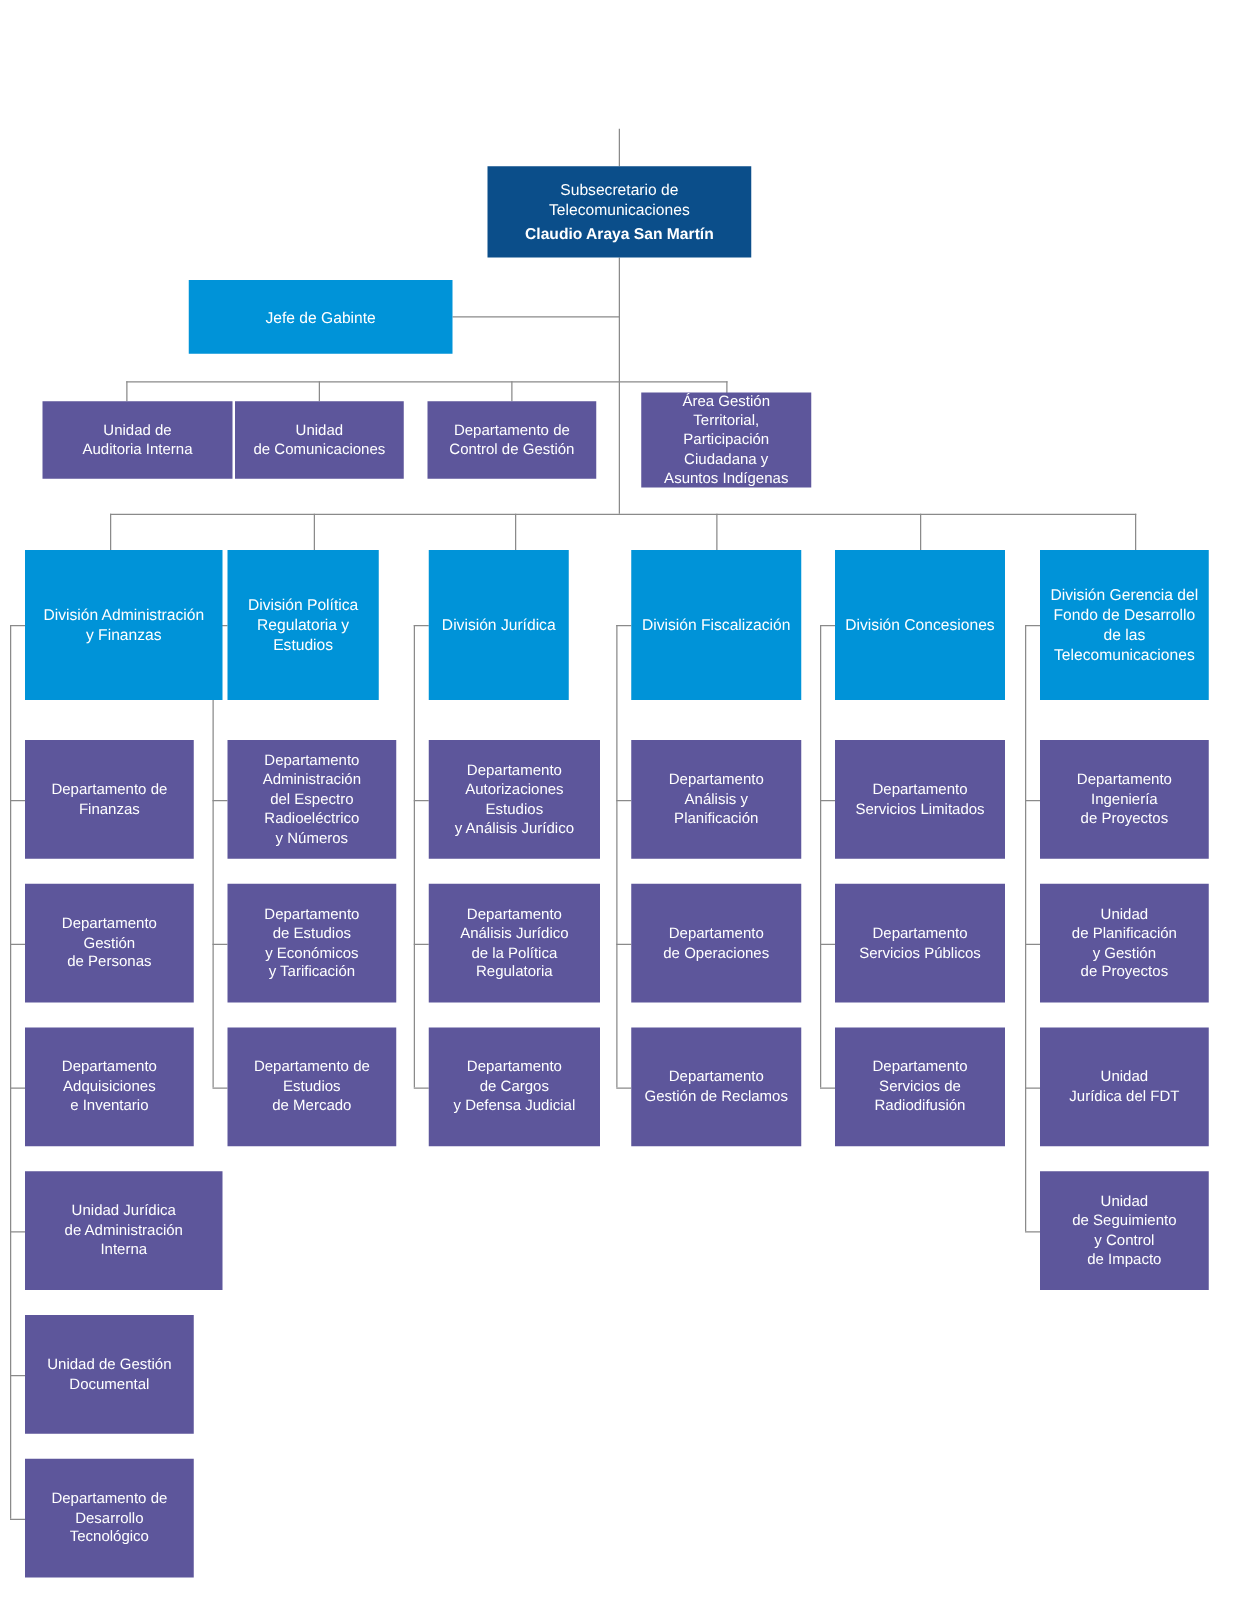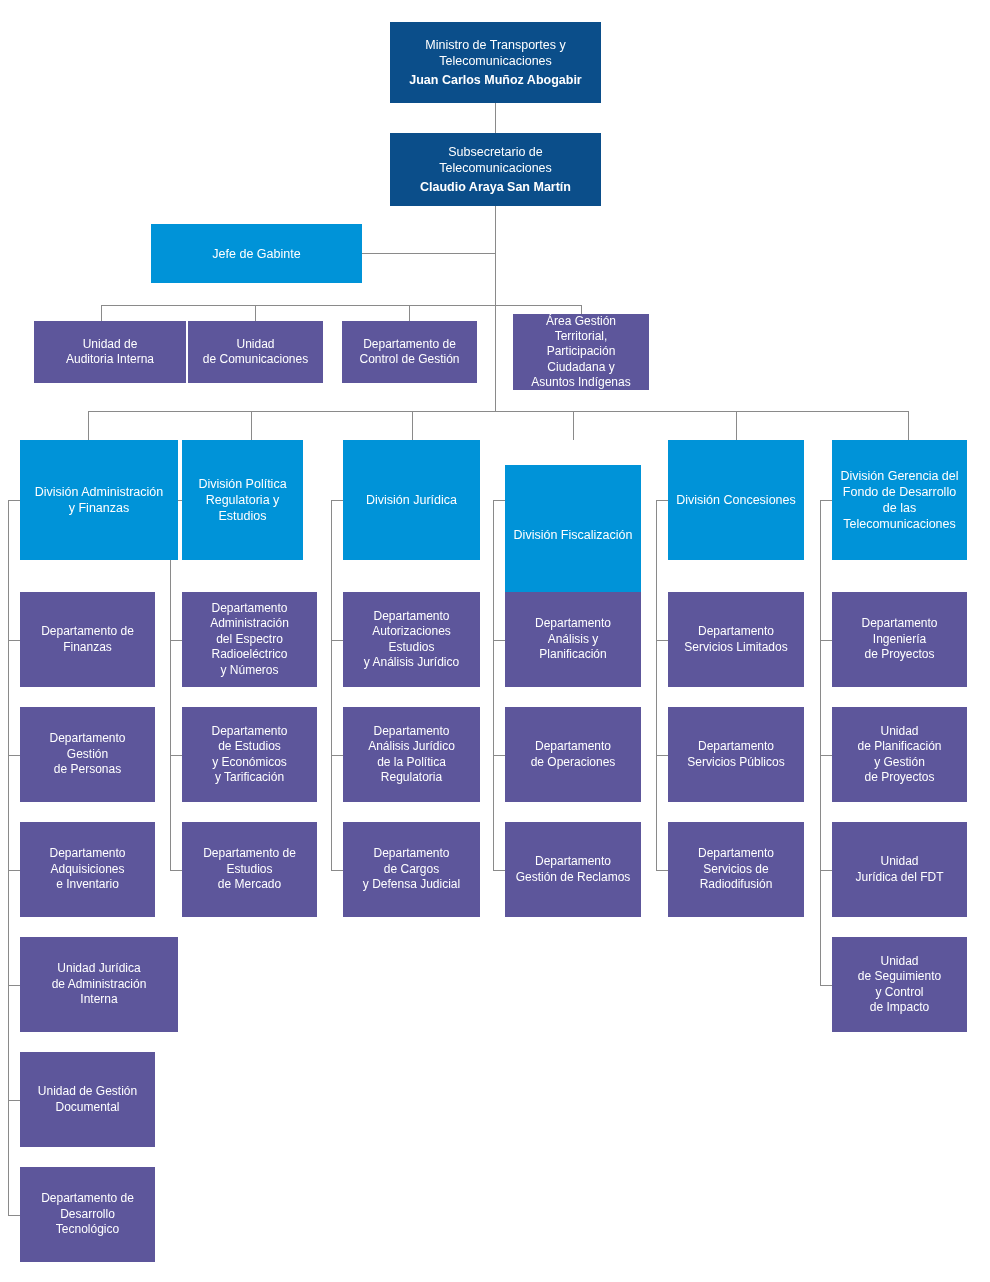--- a/index.html
+++ b/index.html
@@ -91,26 +91,20 @@
       <div class="line h" style="left: 656px; top: 754.5px; width: 12px;"></div>
       <div class="line h" style="left: 656px; top: 869.5px; width: 12px;"></div>
       <div class="line v" style="left: 820px; top: 500px; height: 484.5px;"></div>
       <div class="line h" style="left: 820px; top: 500px; width: 12px;"></div>
       <div class="line h" style="left: 820px; top: 639.5px; width: 12px;"></div>
       <div class="line h" style="left: 820px; top: 754.5px; width: 12px;"></div>
       <div class="line h" style="left: 820px; top: 869.5px; width: 12px;"></div>
       <div class="line h" style="left: 820px; top: 984.5px; width: 12px;"></div>
     </div>
 
-  <div class="node navy" style="left:390px;top:22px;width:211px;height:81px;">
-    <span class="lbl">
-      <span class="role">Ministro de Transportes y Telecomunicaciones</span>
-      <span class="person">Juan Carlos Muñoz Abogabir</span>
-    </span>
-  </div>
 
   <div class="node cyan" style="left:151px;top:224px;width:211px;height:59px;">
     <span class="lbl">Jefe de Gabinte</span>
   </div>
 
   <div class="node navy" style="left:390px;top:133px;width:211px;height:73px;">
     <span class="lbl">
       <span class="role">Subsecretario de Telecomunicaciones</span>
       <span class="person">Claudio Araya San Martín</span>
     </span>
@@ -157,33 +151,33 @@
       </div>
       <div class="node purple" style="left: 182px; top: 592px; width: 135px; height: 95px;">
         <span class="lbl">Departamento<br>Administración<br>del Espectro<br>Radioeléctrico<br>y Números</span>
       </div>
       <div class="node purple" style="left: 182px; top: 707px; width: 135px; height: 95px;">
         <span class="lbl">Departamento<br>de Estudios<br>y Económicos<br>y Tarificación</span>
       </div>
       <div class="node purple" style="left: 182px; top: 822px; width: 135px; height: 95px;">
         <span class="lbl">Departamento de<br>Estudios<br>de Mercado</span>
       </div>
-      <div class="node cyan" style="left: 343px; top: 440px; width: 137px; height: 120px;">
+      <div class="node cyan" style="left: 343px; top: 440px; width: 112px; height: 120px;">
         <span class="lbl">División Jurídica</span>
       </div>
       <div class="node purple" style="left: 343px; top: 592px; width: 137px; height: 95px;">
         <span class="lbl">Departamento<br>Autorizaciones Estudios<br>y Análisis Jurídico</span>
       </div>
       <div class="node purple" style="left: 343px; top: 707px; width: 137px; height: 95px;">
         <span class="lbl">Departamento<br>Análisis Jurídico<br>de la Política<br>Regulatoria</span>
       </div>
       <div class="node purple" style="left: 343px; top: 822px; width: 137px; height: 95px;">
         <span class="lbl">Departamento<br>de Cargos<br>y Defensa Judicial</span>
       </div>
-      <div class="node cyan" style="left: 505px; top: 440px; width: 136px; height: 140px; margin-top: 25px;">
+      <div class="node cyan" style="left: 505px; top: 440px; width: 136px; height: 120px;">
         <span class="lbl">División Fiscalización</span>
       </div>
       <div class="node purple" style="left: 505px; top: 592px; width: 136px; height: 95px;">
         <span class="lbl">Departamento<br>Análisis y<br>Planificación</span>
       </div>
       <div class="node purple" style="left: 505px; top: 707px; width: 136px; height: 95px;">
         <span class="lbl">Departamento<br>de Operaciones</span>
       </div>
       <div class="node purple" style="left: 505px; top: 822px; width: 136px; height: 95px;">
         <span class="lbl">Departamento<br>Gestión de Reclamos</span>

